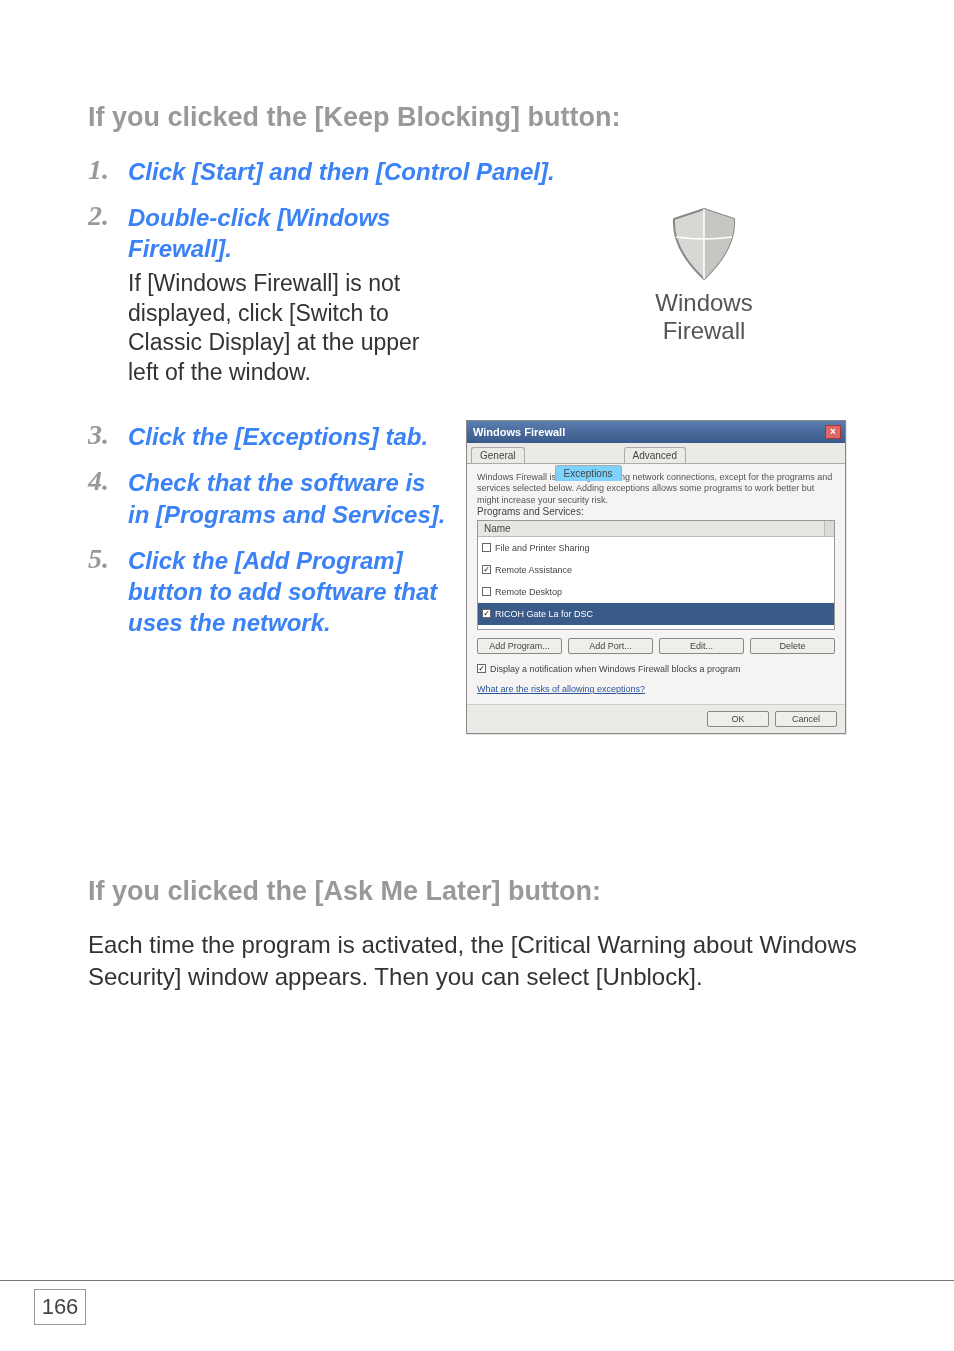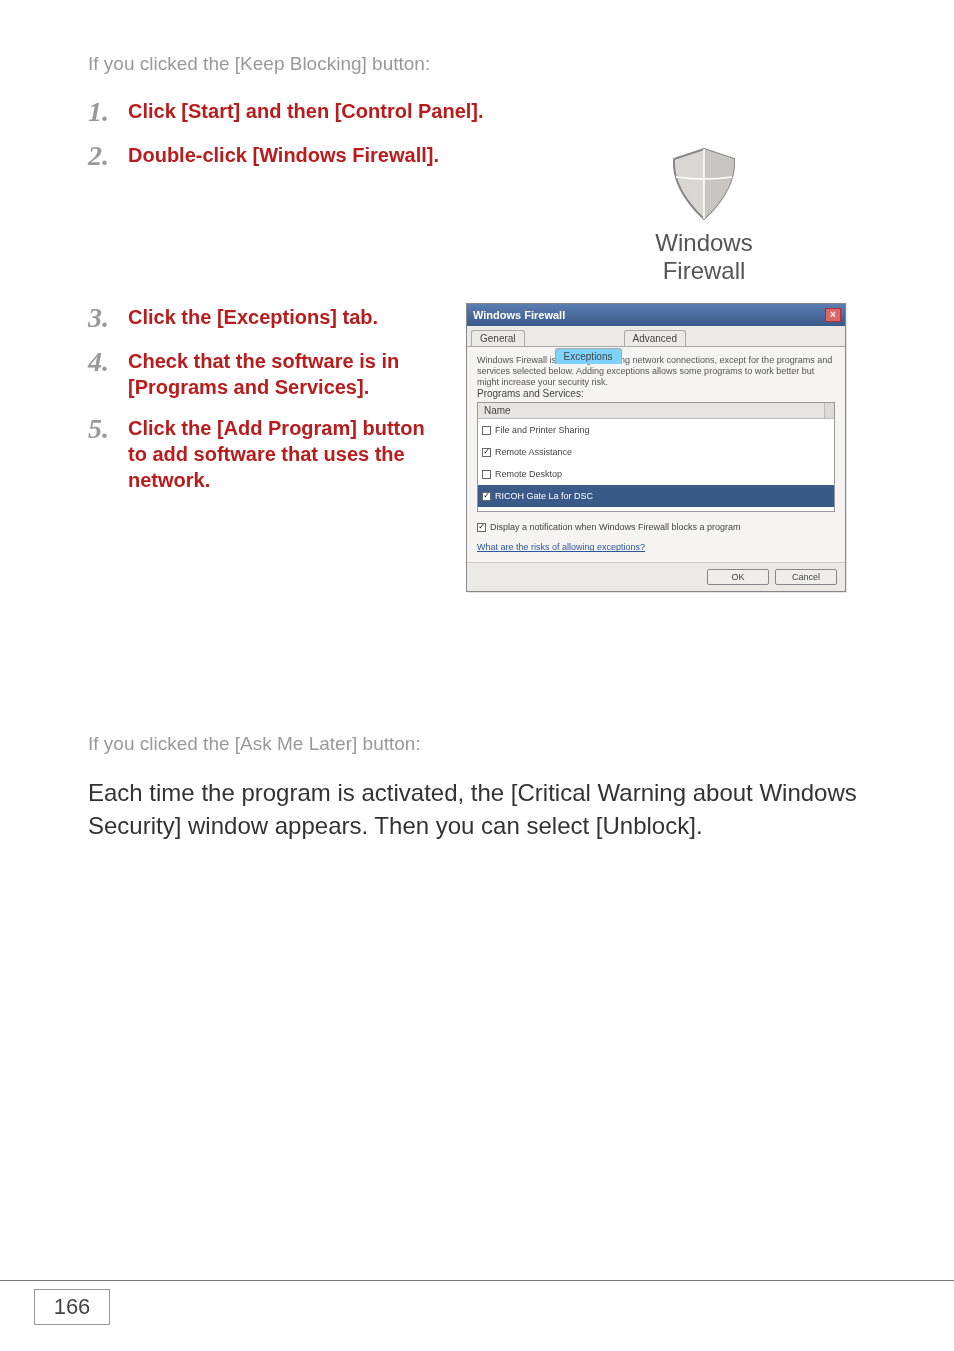--- a/index.html
+++ b/index.html
@@ -7,25 +7,26 @@
       font-family: Arial, Helvetica, sans-serif;
       background: #fff;
       width: 954px;
       height: 1351px;
       position: relative;
     }
     .page {
       padding: 52px 72px 0 88px;
     }
     .section-heading {
-      font-size: 19px;
-      font-weight: normal;
+      font-size: 27px;
+      font-weight: bold;
       color: #999;
       margin-bottom: 20px;
       line-height: 1.3;
+      margin-top: 48px;
     }
     .section-desc {
       font-size: 24px;
       color: #333;
       line-height: 1.35;
       margin-bottom: 36px;
     }
     .step {
       display: flex;
       align-items: flex-start;
@@ -39,24 +40,25 @@
       color: #999;
       width: 40px;
       flex-shrink: 0;
       line-height: 1.1;
     }
     .step-body {
       flex: 1;
       padding-top: 1px;
     }
     .step-title {
-      font-size: 20px;
+      font-size: 24px;
       font-weight: bold;
-      color: #b91c1c;
+      color: #3b82f6;
       line-height: 1.3;
+      font-style: italic;
     }
     .step-note {
       font-size: 23px;
       color: #333;
       line-height: 1.3;
       margin-top: 4px;
     }
     .two-col {
       display: flex;
       gap: 18px;
@@ -253,21 +255,21 @@
       position: absolute;
       left: 0;
       right: 0;
       bottom: 70px;
       border-top: 1px solid #777;
     }
     .page-number-box {
       position: absolute;
       left: 34px;
       bottom: 26px;
-      width: 76px;
+      width: 52px;
       height: 36px;
       border: 1px solid #999;
       display: flex;
       align-items: center;
       justify-content: center;
       font-size: 22px;
       color: #444;
       background: #fff;
     }
   </style>
@@ -284,20 +286,21 @@
       <div class="step-title">Click [Start] and then [Control Panel].</div>
     </div>
   </div>
 
   <div class="two-col">
     <div class="left">
       <div class="step">
         <div class="step-num">2.</div>
         <div class="step-body">
           <div class="step-title">Double-click [Windows Firewall].</div>
+          <div class="step-note">If [Windows Firewall] is not displayed, click [Switch to Classic Display] at the upper left of the window.</div>
         </div>
       </div>
     </div>
     <div class="right">
       <div class="shield-area">
         <svg class="shield-icon" viewBox="0 0 84 78">
           <path d="M42 4 L72 14 Q74 44 42 74 Q10 44 12 14 Z" fill="#d9d7d3" stroke="#888" stroke-width="2"></path>
           <path d="M42 4 L72 14 Q74 44 42 74 Z" fill="#c8c6c2" stroke="none"></path>
           <path d="M42 4 L42 74" stroke="#fff" stroke-width="1.5"></path>
           <path d="M14 32 Q42 36 70 32" stroke="#fff" stroke-width="1.5" fill="none"></path>
@@ -363,20 +366,26 @@
             </div>
             <div class="dialog-list-item selected">
               <span class="chk" style="color:#000">✓</span>
               <span>RICOH Gate La for DSC</span>
             </div>
             <div class="dialog-list-item">
               <span class="chk"></span>
               <span>UPnP Framework</span>
             </div>
           </div>
+          <div class="dialog-buttons-row">
+            <div class="dlg-btn">Add Program...</div>
+            <div class="dlg-btn">Add Port...</div>
+            <div class="dlg-btn">Edit...</div>
+            <div class="dlg-btn">Delete</div>
+          </div>
           <div class="dialog-notify">
             <span class="chk">✓</span>
             <span>Display a notification when Windows Firewall blocks a program</span>
           </div>
           <a class="dialog-link">What are the risks of allowing exceptions?</a>
         </div>
         <div class="dialog-footer">
           <div class="dlg-btn2">OK</div>
           <div class="dlg-btn2">Cancel</div>
         </div>

